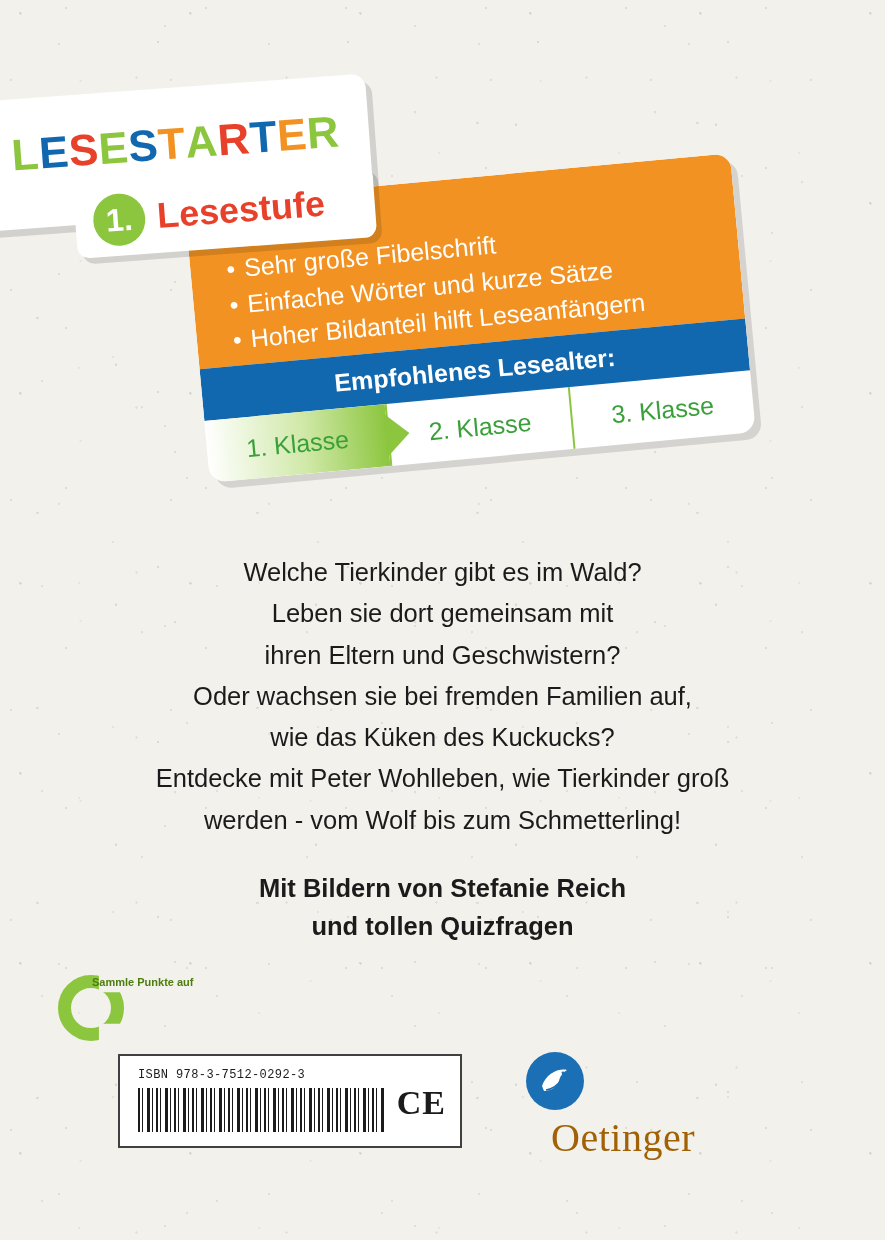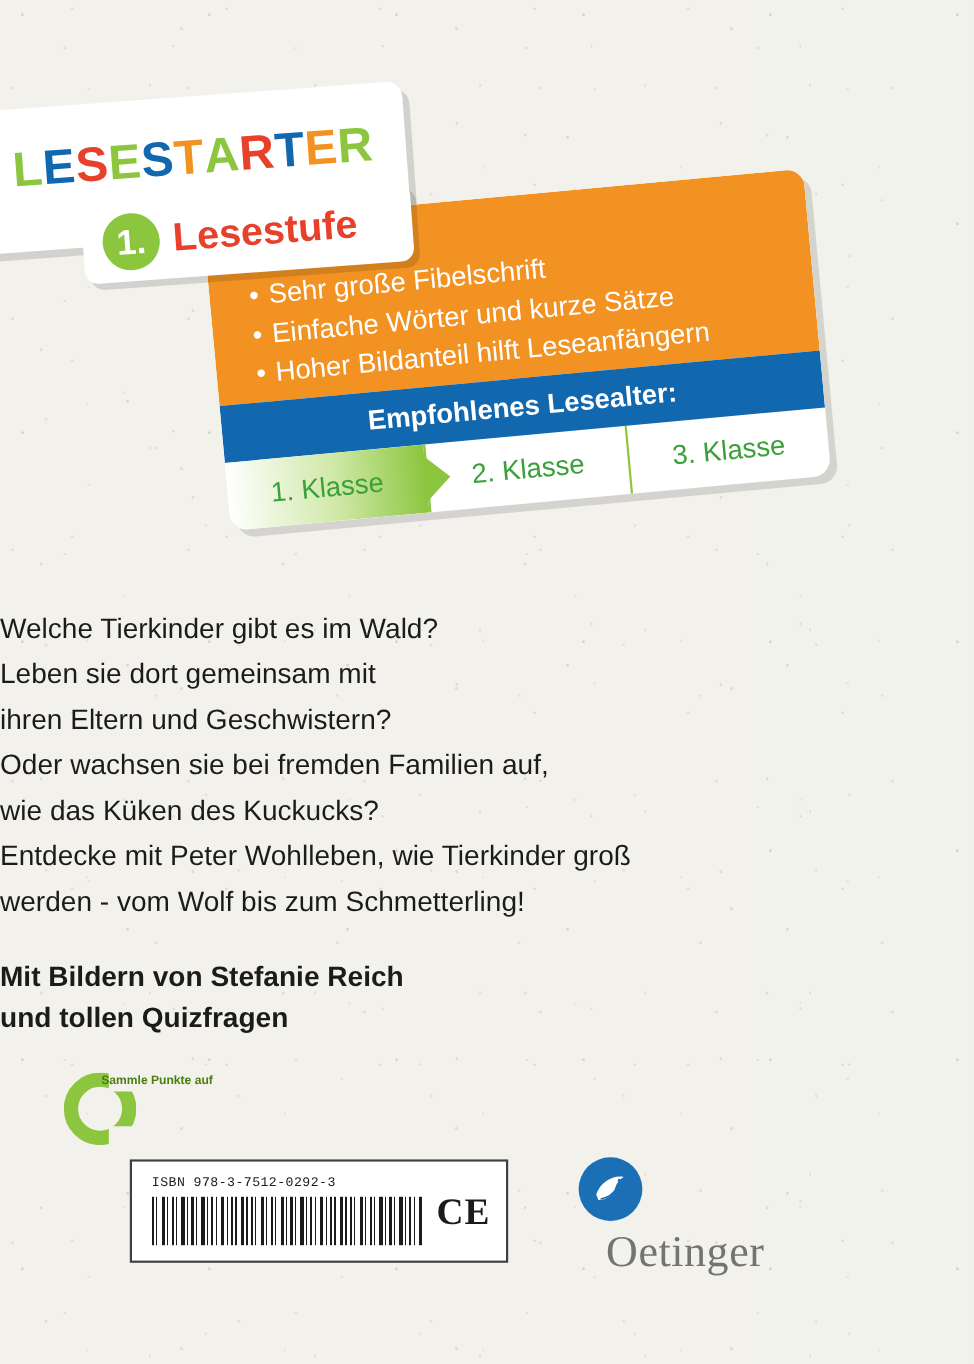--- a/index.html
+++ b/index.html
@@ -187,20 +187,21 @@
     border-left: 24px solid #8cc63f;
     z-index: 3;
   }
 
   
   .blurb {
     position: absolute;
     left: 0;
     top: 552px;
     width: 885px;
+    text-align: center;
     color: #1b1b1b;
   }
   .blurb p {
     margin: 0;
     font-size: 25.5px;
     line-height: 1.62;
   }
   .blurb .credits {
     margin-top: 28px;
     font-weight: bold;
@@ -305,21 +306,21 @@
     align-items: center;
     justify-content: center;
   }
   .oetinger-name {
     position: absolute;
     left: 0;
     top: 62px;
     width: 250px;
     text-align: center;
     font-size: 40px;
-    color: #737373;
+    color: #a16207;
     font-family: "Liberation Serif", serif;
     letter-spacing: 0.5px;
   }
 </style>
 </head>
 <body>
 
 <div class="paper-texture"></div>
 
 <div class="badge-group">

